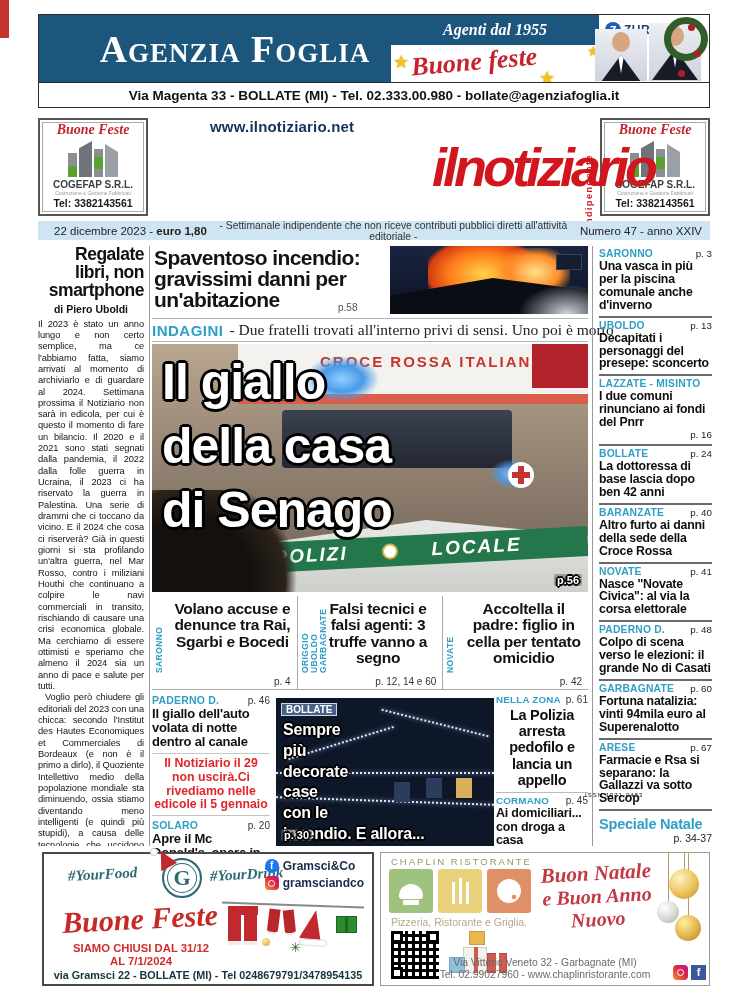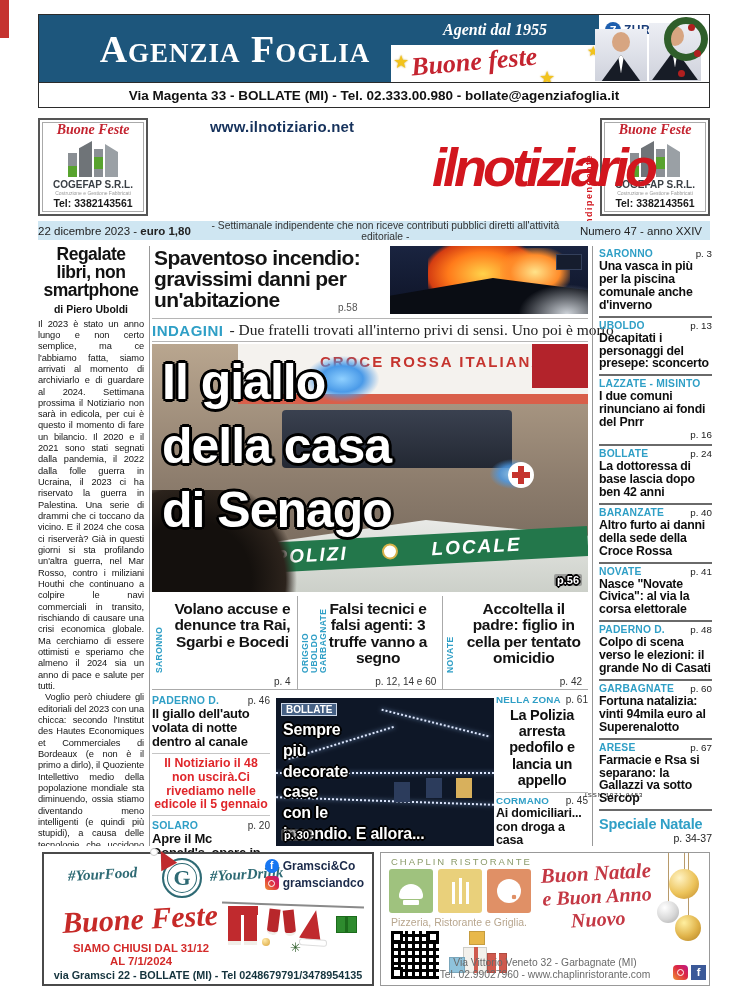--- a/index.html
+++ b/index.html
@@ -43,28 +43,28 @@
   .cg-b4 { width:13px; height:33px; background:#9aa0a5; clip-path:polygon(0 0,100% 24%,100% 100%,0 100%); }
   .cg-company { font-size:10px; font-weight:bold; color:#3a3f45; margin-top:2px; }
   .cg-sub { font-size:5px; color:#9a9a9a; }
   .cg-phone { font-size:10.5px; font-weight:bold; color:#1a1a1a; margin-top:1px; }
   .mh-website { position:absolute; left:172px; top:0; color:#16325c; font-weight:bold; font-size:15px; letter-spacing:.2px; }
   .mh-title { position:absolute; left:118px; top:4px; width:498px; text-align:right; color:#d2161e; font-size:54px; line-height:90px; font-weight:bold; font-style:italic; letter-spacing:-4px; }
   .mh-indep { position:absolute; right:116px; top:36px; color:#d2161e; font-size:9px; font-weight:bold; letter-spacing:1.5px; writing-mode:vertical-rl; transform:rotate(180deg); }
 
   
   .date-strip { position:absolute; left:38px; top:221px; width:672px; height:19px; background:#cfe6f2; display:flex; align-items:center; color:#222; }
-  .ds-left { margin-left:0; font-size:11.5px; white-space:nowrap; }
+  .ds-left { margin-left:16px; font-size:11.5px; white-space:nowrap; }
   .ds-left b { font-weight:bold; }
   .ds-center { flex:1; text-align:center; font-size:10.3px; color:#333; }
   .ds-right { margin-right:8px; font-size:11.5px; white-space:nowrap; }
 
   
   .edit-col { position:absolute; left:38px; top:246px; width:112px; height:600px; border-right:1px solid #999; padding-right:5px; overflow:hidden; }
-  .edit-title { font-size:17.5px; font-weight:bold; text-align:center; line-height:1.02; letter-spacing:-.5px; color:#111; }
+  .edit-title { font-size:17.5px; font-weight:bold; text-align:right; line-height:1.02; letter-spacing:-.5px; color:#111; }
   .edit-byline { font-size:10.5px; font-weight:bold; text-align:center; margin:3px 0 4px; color:#111; }
   .edit-body { font-size:9.3px; line-height:1.22; text-align:justify; color:#141414; letter-spacing:-.1px; }
   .edit-body.p2 { text-indent:7px; }
 
   
   .top-story { position:absolute; left:152px; top:246px; width:436px; height:70px; }
   .ts-headline { position:absolute; left:2px; top:1px; width:230px; font-size:21px; font-weight:bold; line-height:1.0; letter-spacing:-.6px; color:#141414; }
   .ts-page { position:absolute; left:186px; top:56px; font-size:10px; color:#555; }
   .ts-photo { position:absolute; right:0; top:0; width:198px; height:68px; background:linear-gradient(180deg,#1a2440,#0d1326); overflow:hidden; }
   .flame1 { position:absolute; left:38px; top:-6px; width:110px; height:52px; background:radial-gradient(ellipse at 50% 65%, #ffd24a, #ff7a1a 45%, #d43d12 70%, transparent 78%); }
@@ -380,21 +380,21 @@
     </div>
   </div>
 
   <div class="lower">
     <div class="ll">
       <div class="label-row">
         <span class="c-label">PADERNO D.</span>
         <span class="c-page">p. 46</span>
       </div>
       <div class="ll-headline">Il giallo dell'auto volata di notte dentro al canale</div>
-      <div class="ll-notice">Il Notiziario il 48 non uscirà.Ci rivediamo nelle edicole il 5 gennaio</div>
+      <div class="ll-notice">Il Notiziario il 29 non uscirà.Ci rivediamo nelle edicole il 5 gennaio</div>
       <div class="item2">
         <div class="label-row">
           <span class="c-label">SOLARO</span>
           <span class="c-page">p. 20</span>
         </div>
         <div class="ll-headline">Apre il Mc Donald's, opere in ritardo</div>
       </div>
     </div>
 
     <div class="photo2">

